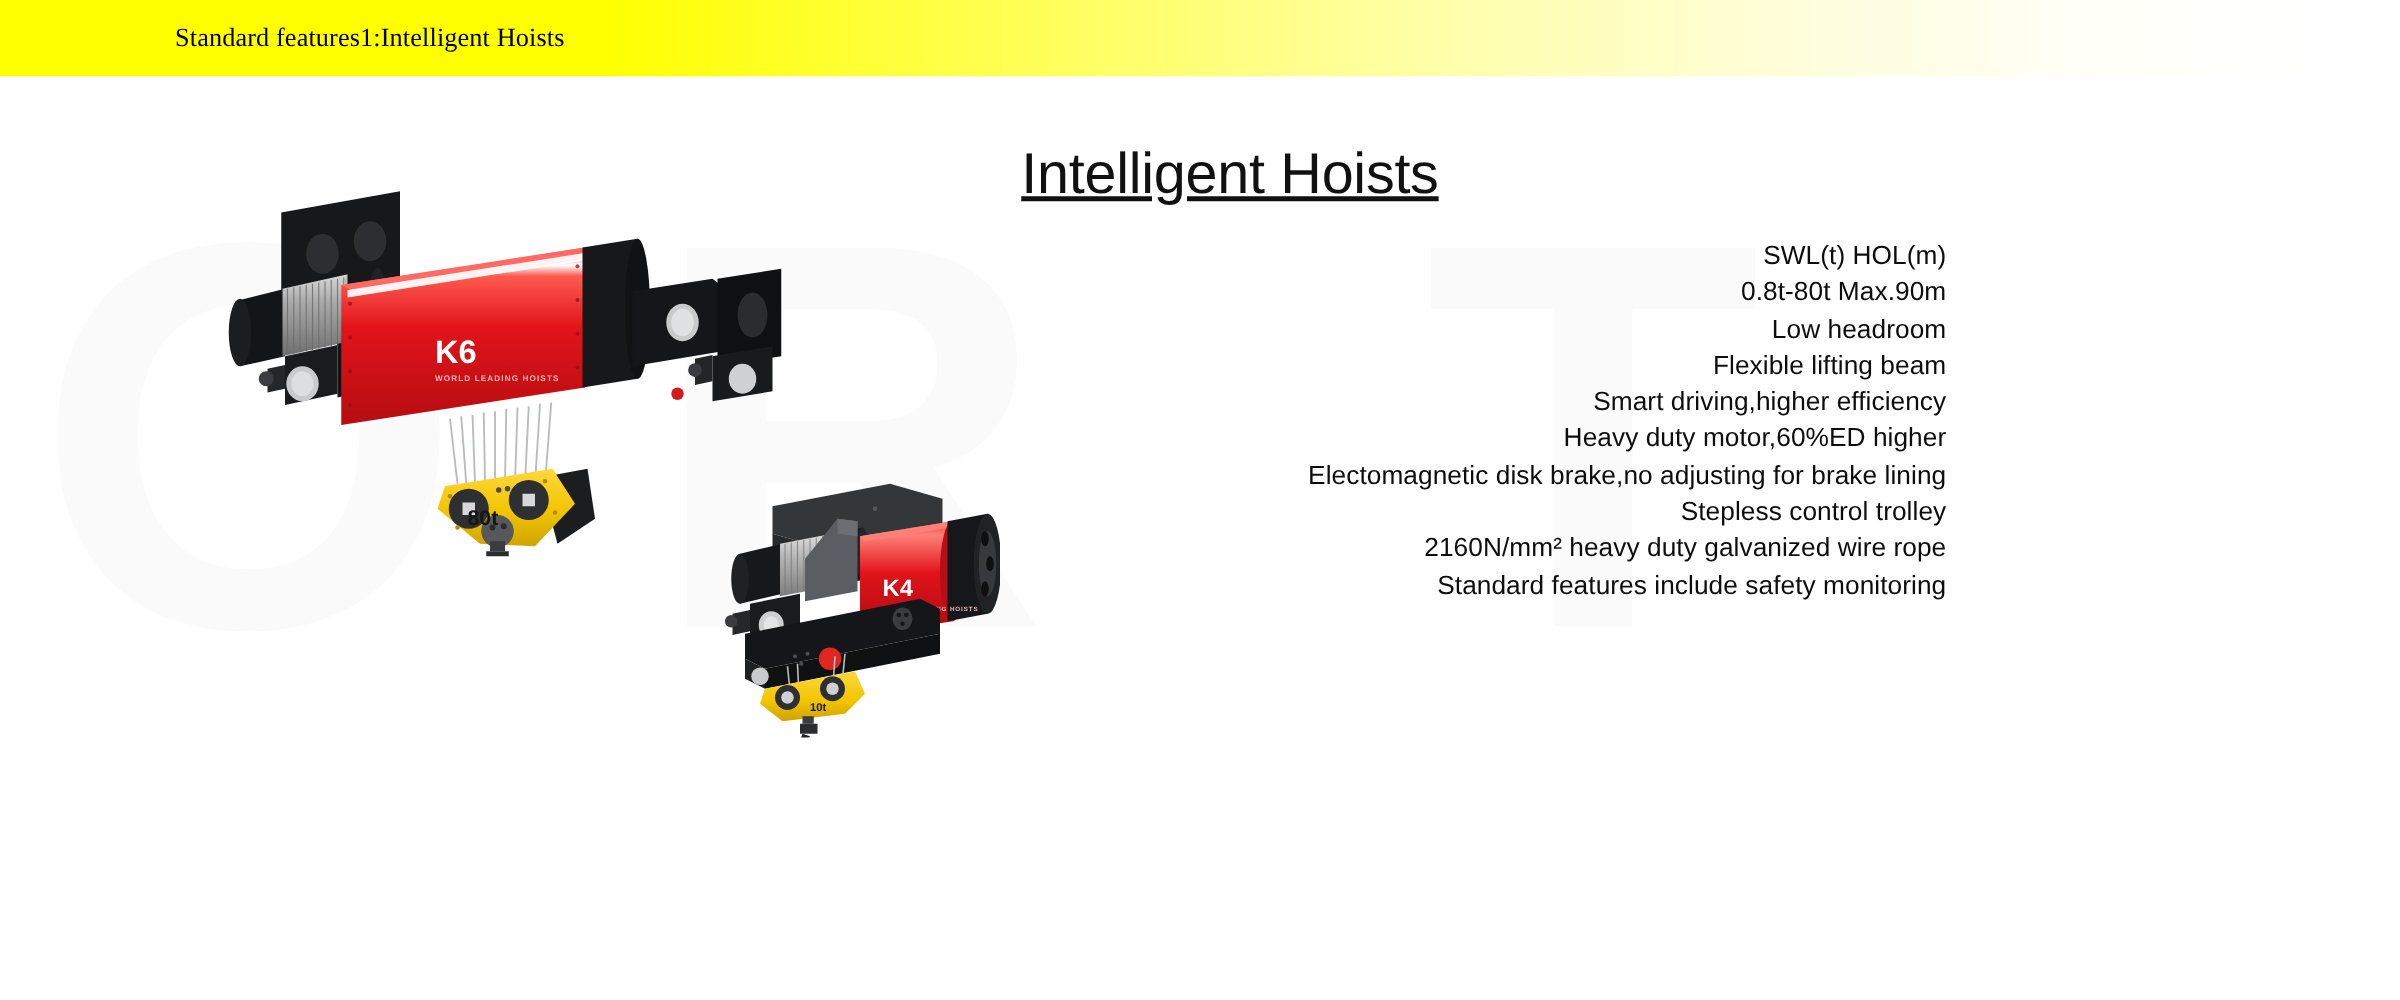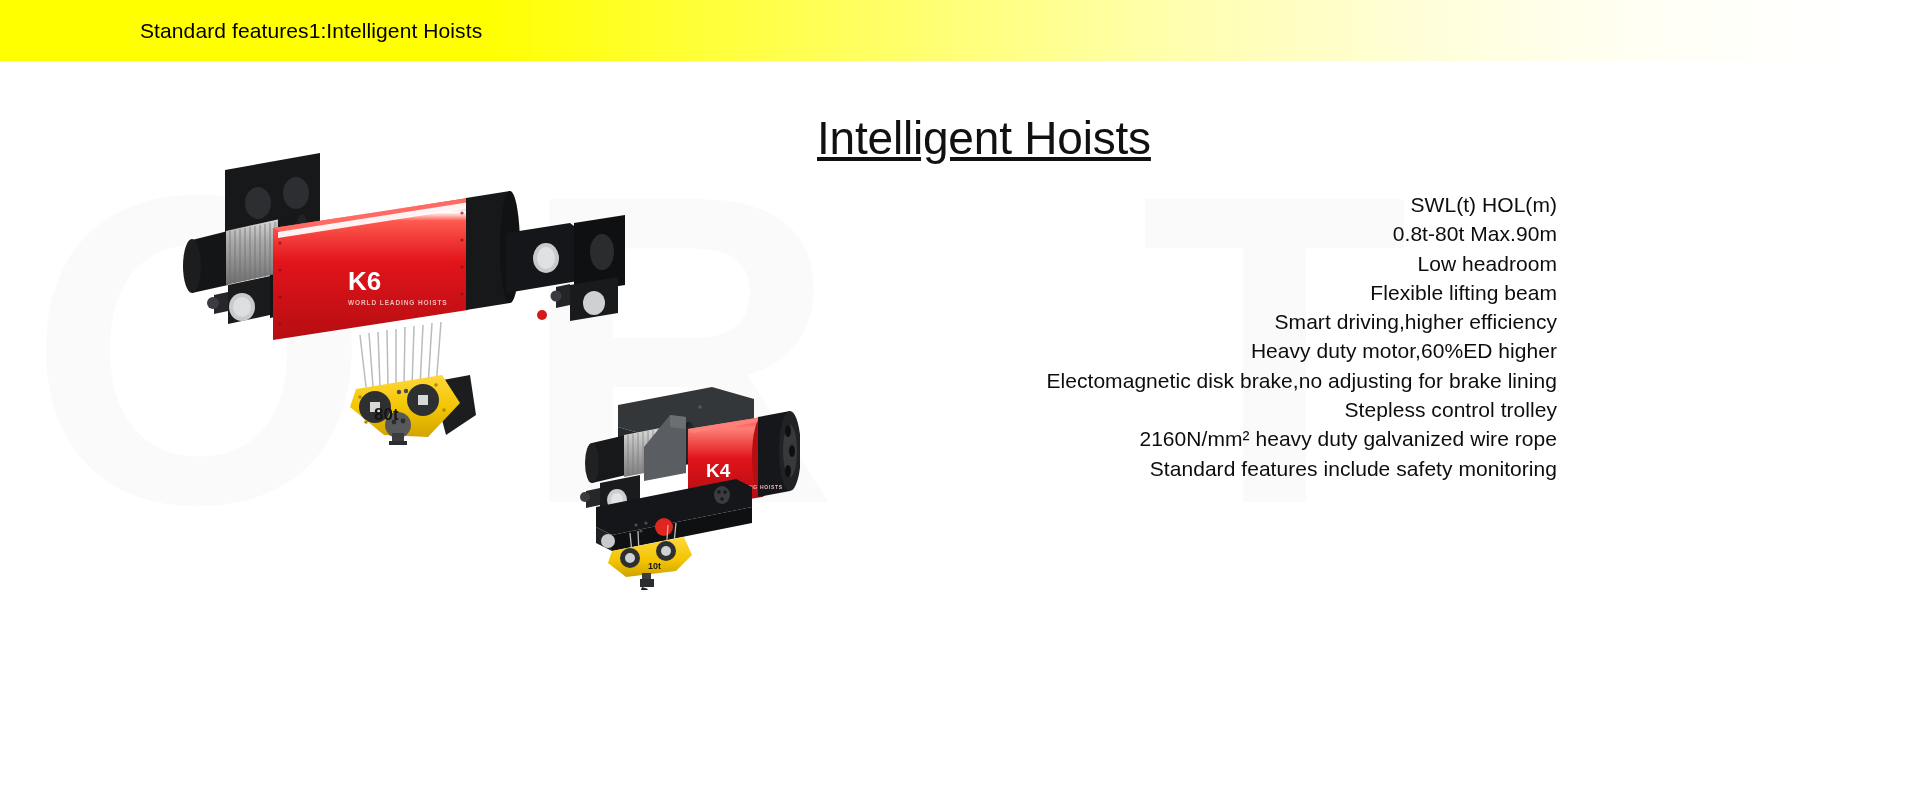--- a/index.html
+++ b/index.html
@@ -29,20 +29,21 @@
     width: 1844px;
     height: 61px;
     background: linear-gradient(to right,
                 #ffff00 0%,
                 #ffff00 26%,
                 #ffff55 44%,
                 #ffffa8 62%,
                 #fffedb 78%,
                 #fffff6 90%,
                 #ffffff 100%);
+    font-family: Liberation Serif, serif;
   }
 
   .banner-title {
     position: absolute;
     left: 140px;
     top: 0;
     height: 61px;
     line-height: 61px;
     font-size: 21px;
     font-weight: 400;

